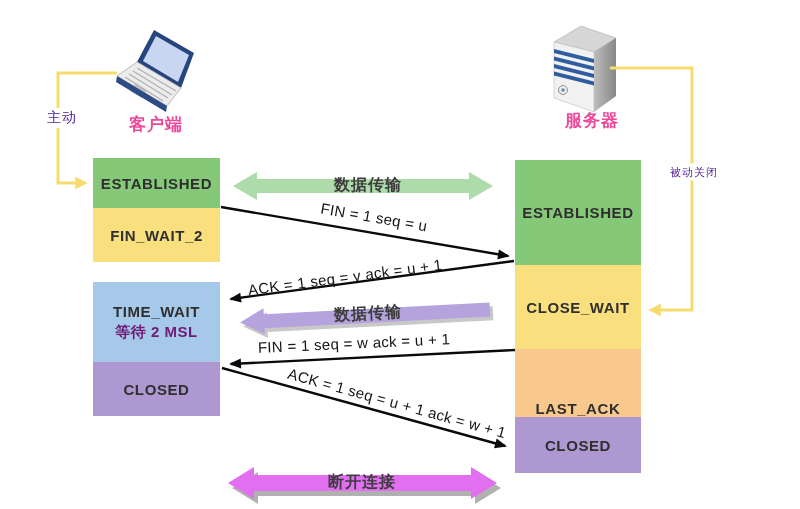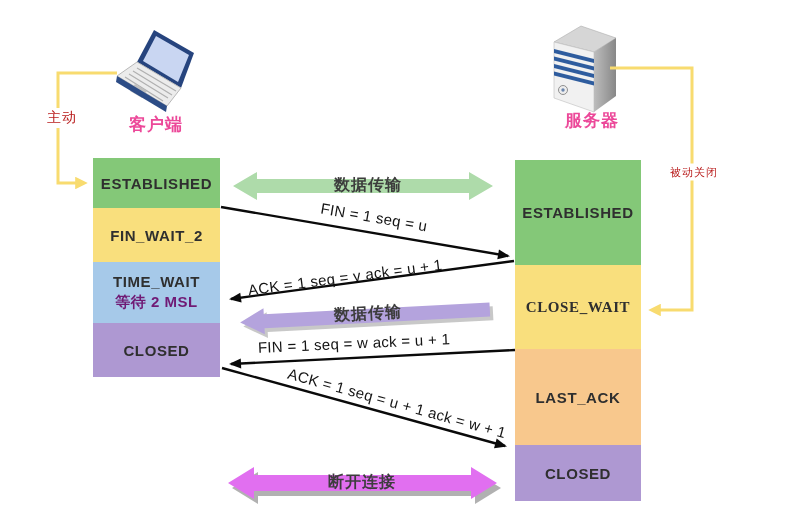--- a/index.html
+++ b/index.html
@@ -15,56 +15,56 @@
     display:flex;flex-direction:column;align-items:center;justify-content:center;
     font-size:15px;font-weight:600;color:#2f2f2f;letter-spacing:.6px;
   }
   .state-note{font-size:15px;font-weight:600;letter-spacing:.5px;margin-top:3px;}
   
   .bg-green{background:#84c878;} .bg-orange{background:#f8c88d;}
   .bg-yellow{background:#f9df7d;} .bg-blue{background:#a6c9e9;}
   .bg-purple{background:#ae98d2;}
   
   .device-label{font-size:17px;font-weight:700;color:#ec4899;letter-spacing:1px;z-index:3;}
-  .side-label{font-size:14px;color:#b91c1c;background:#fff;padding:1px 3px;z-index:3;letter-spacing:1px;}
+  .side-label{font-size:14px;color:#4c1d95;background:#fff;padding:1px 3px;z-index:3;letter-spacing:1px;}
   .msg-label{font-size:15px;color:#141414;z-index:3;letter-spacing:.3px;}
   .banner-label{font-size:16px;font-weight:700;color:#3d3d3d;z-index:3;letter-spacing:1px;}
   svg{display:block;}
   #overlay{position:absolute;left:0;top:0;z-index:2;pointer-events:none;}
   .icon{z-index:2;}
 </style>
 </head>
 <body>
 
 <div id="canvas">
 
   <div class="state-col" style="left:93px;top:158px;width:127px;">
     <div class="state-block bg-green" style="height:50px;">
         <span>ESTABLISHED</span>
       </div>
     <div class="state-block bg-yellow" style="height:54px;">
         <span>FIN_WAIT_2</span>
       </div>
-    <div class="state-block bg-blue" style="height:61px;">
+    <div class="state-block bg-blue" style="height:80px;margin-top:20px;">
       <span>TIME_WAIT</span>
       <span class="state-note" style="color:#701a75;">等待 2 MSL</span>
     </div>
     <div class="state-block bg-purple" style="height:54px;">
         <span>CLOSED</span>
       </div>
   </div>
 
   <div class="state-col" style="left:515px;top:160px;width:126px;">
     <div class="state-block bg-green" style="height:105px;">
         <span>ESTABLISHED</span>
       </div>
-    <div class="state-block bg-yellow" style="height:84px;font-family:Liberation Serif, serif;">
+    <div class="state-block bg-yellow" style="height:84px;">
         <span>CLOSE_WAIT</span>
       </div>
-    <div class="state-block bg-orange" style="height:96px;">
+    <div class="state-block bg-orange" style="height:68px;justify-content:flex-end;">
         <span>LAST_ACK</span>
       </div>
     <div class="state-block bg-purple" style="height:56px;">
         <span>CLOSED</span>
       </div>
   </div>
 
   <svg class="abs icon" style="left:110px;top:28px;" width="92" height="86" viewBox="0 0 92 86">
 
     <polygon points="44,2 84,25 71,60 27,34" fill="#26447e"></polygon>

